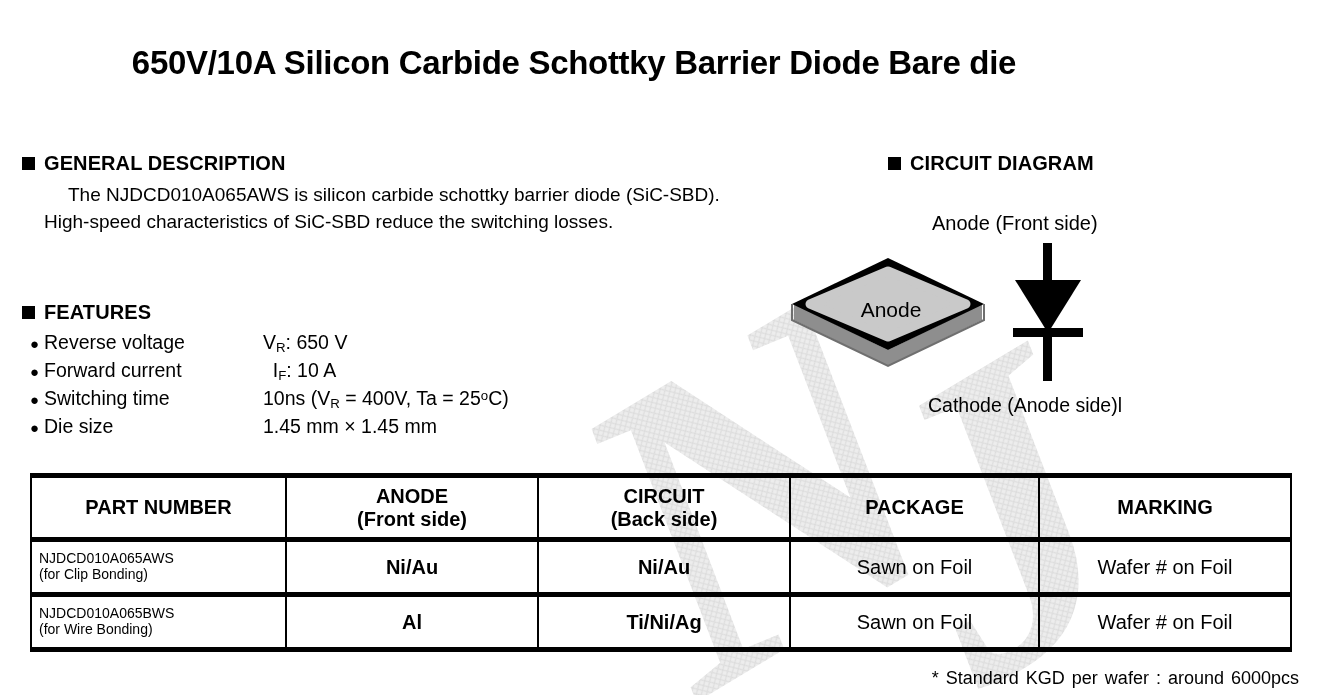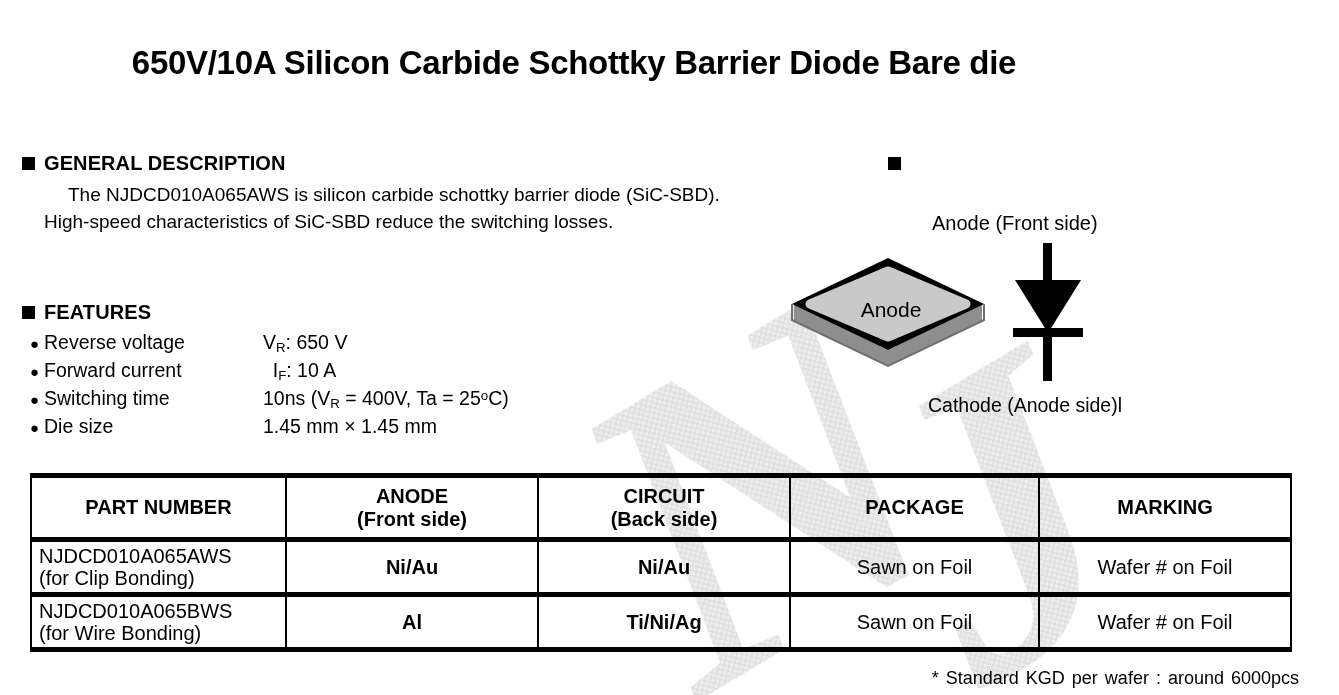--- a/index.html
+++ b/index.html
@@ -163,21 +163,21 @@
   #part-table .data-row td {
     height: 55px;
     text-align: center;
     font-size: 20px;
   }
   #part-table .data-row.row-0 td { border-bottom: 5px solid #000; }
   #part-table .data-row.row-1 td { border-bottom: 5px solid #000; }
   #part-table td.pn-cell {
     text-align: left;
     padding-left: 7px;
-    font-size: 20px;
+    font-size: 14px;
     font-weight: normal;
     line-height: 1.12;
   }
   #part-table td.bold-cell { font-weight: bold; }
   .hdr-l1 { display: block; }
   .hdr-l2 { display: block; }
 
   
   #footnote {
     position: absolute;
@@ -236,21 +236,21 @@
     <span class="feature-value">10ns (V<sub>R</sub> = 400V, Ta = 25<sup>o</sup>C)</span>
   </div>
   <div class="feature-row">
     <span class="feature-bullet">●</span>
     <span class="feature-label">Die size</span>
     <span class="feature-value">1.45 mm × 1.45 mm</span>
   </div>
 </div>
 
 <div class="section-head" id="circuit-head">
-  <span class="sq"></span>
+  <span class="sq"></span><span>CIRCUIT DIAGRAM</span>
 </div>
 
 <div id="anode-label">Anode (Front side)</div>
 
 <svg id="diode-symbol" width="96" height="142" viewBox="0 0 96 142" xmlns="http://www.w3.org/2000/svg">
   <rect x="43" y="0" width="9" height="40" fill="#000"></rect>
   <polygon points="15,37 81,37 48,90" fill="#000"></polygon>
   <rect x="13" y="85" width="70" height="9" fill="#000"></rect>
   <rect x="43" y="90" width="9" height="48" fill="#000"></rect>
 </svg>

